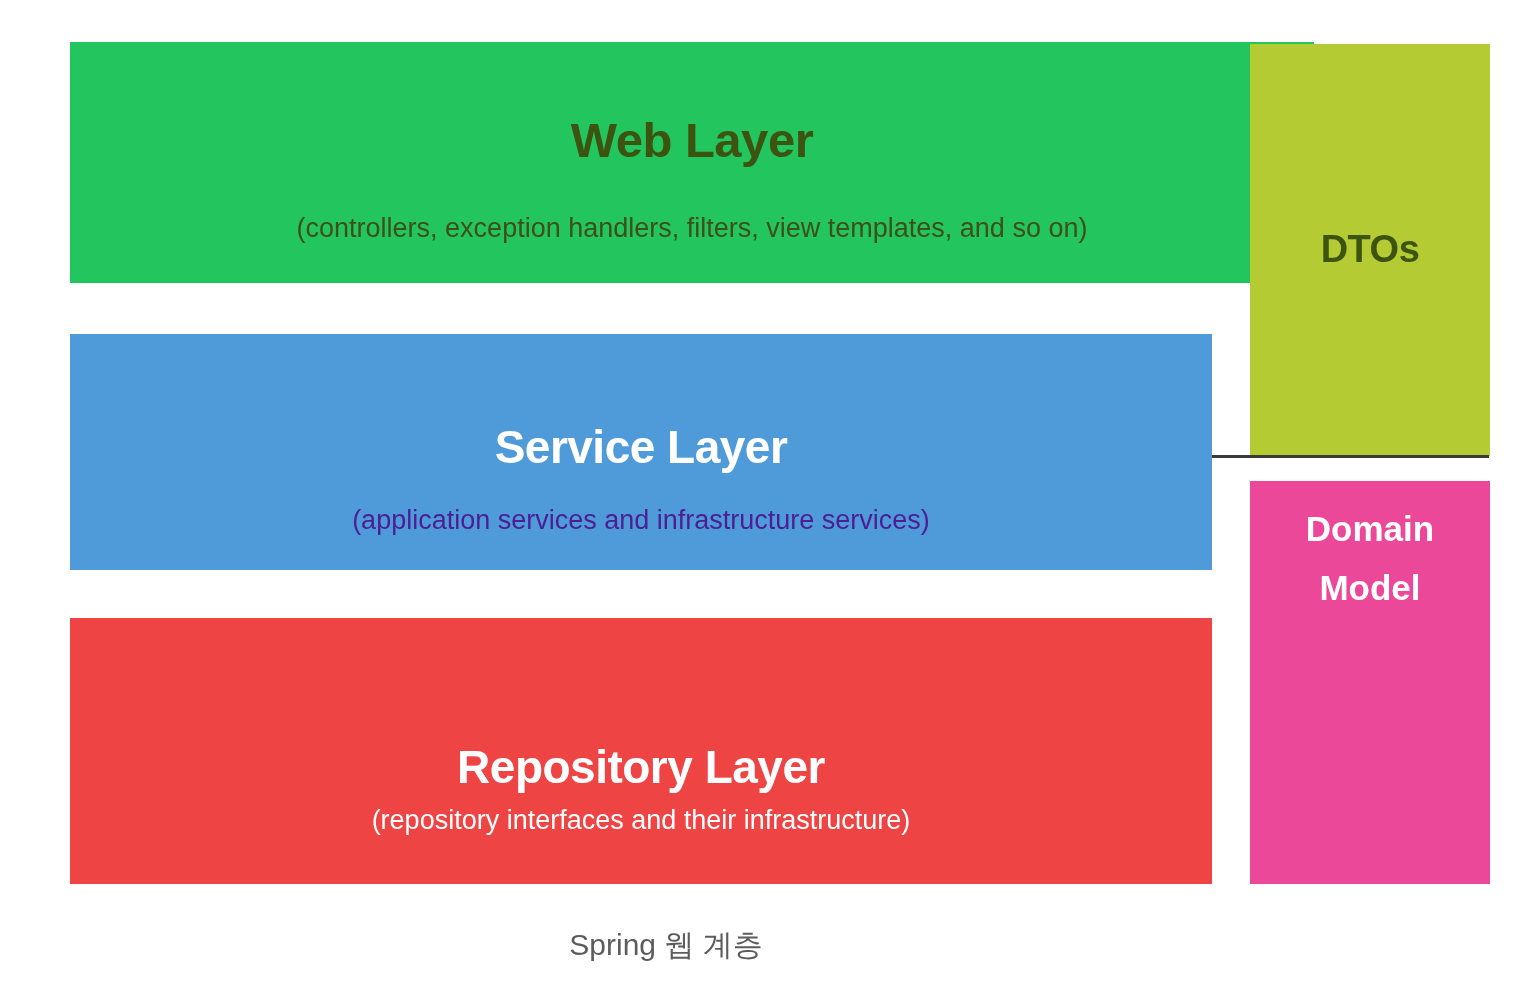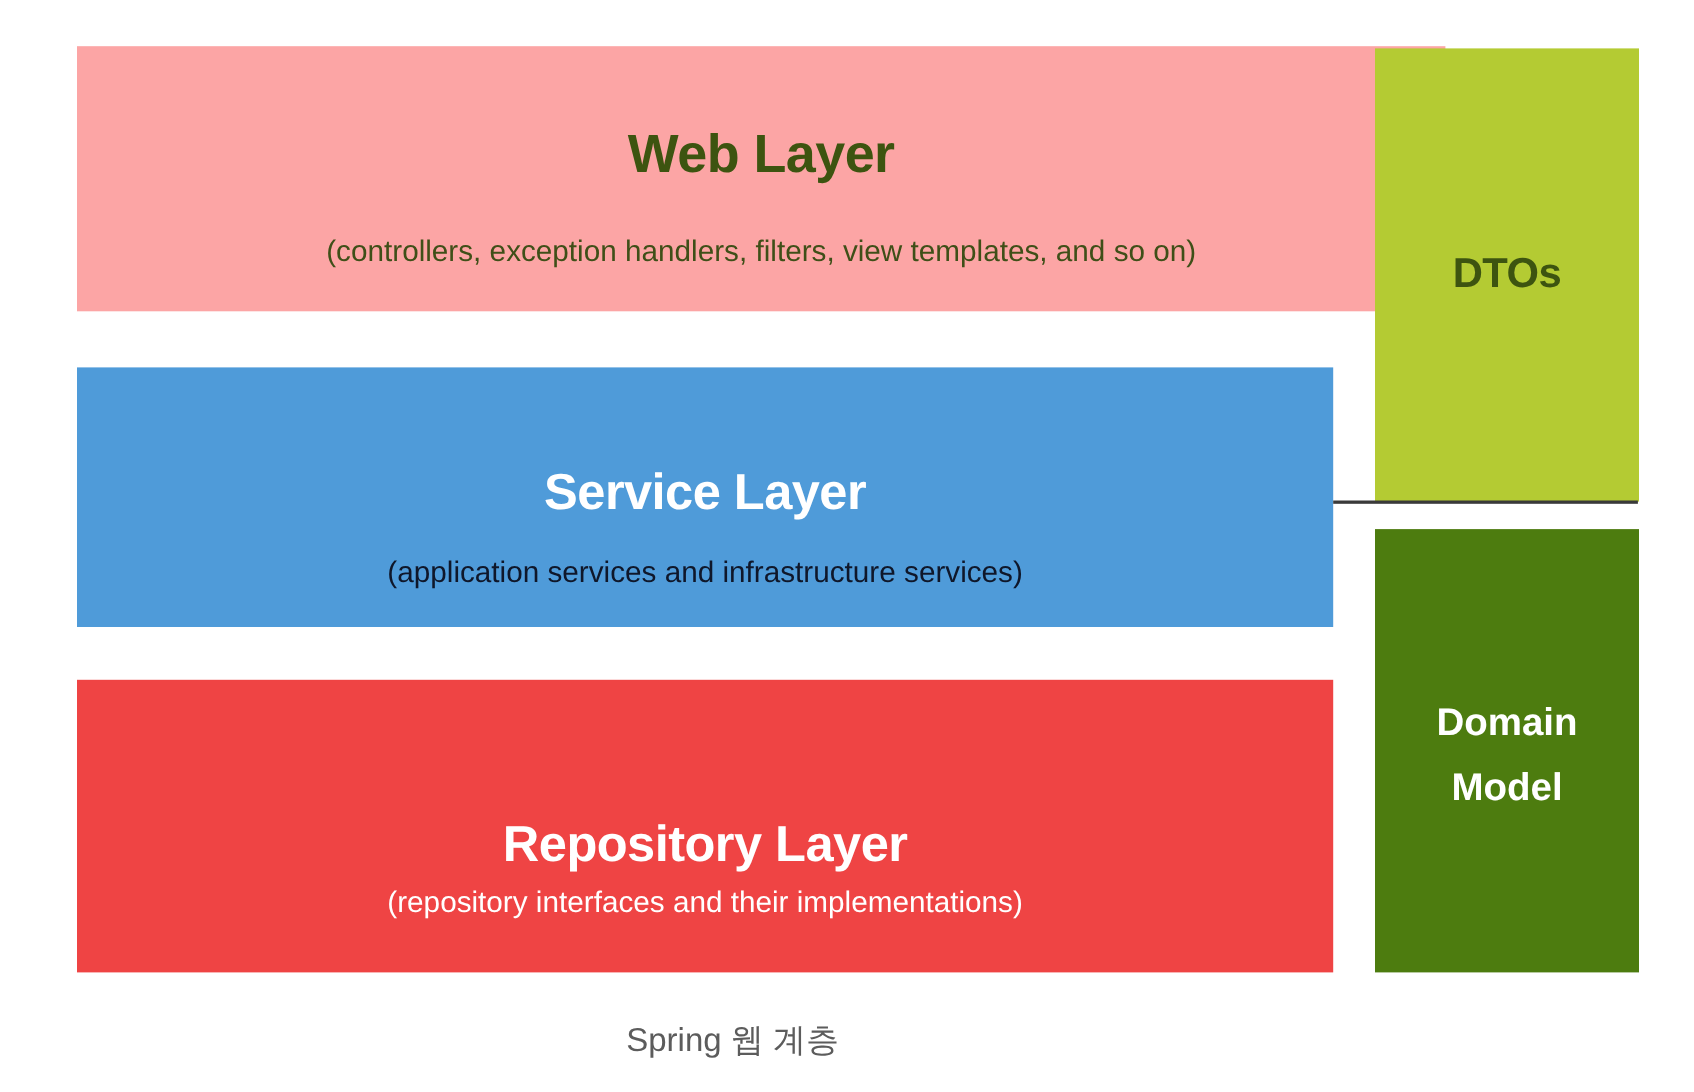--- a/index.html
+++ b/index.html
@@ -39,21 +39,21 @@
     font-weight: normal;
     line-height: 1.25;
   }
 
   
   #web-layer {
     left: 70px;
     top: 42px;
     width: 1244px;
     height: 241px;
-    background: #fca5a5;
+    background: #22c55e;
     padding-top: 34px;
   }
   #web-layer .box-title {
     color: #3d5410;
     font-size: 49px;
     margin-bottom: 44px;
   }
   #web-layer .box-subtitle {
     color: #3f4f18;
     font-size: 27px;
@@ -68,21 +68,21 @@
     background: #4f9bd9;
     padding-top: 56px;
     gap: 20px;
   }
   #service-layer .box-title {
     color: #ffffff;
     font-size: 46px;
     margin-bottom: 12px;
   }
   #service-layer .box-subtitle {
-    color: #0f172a;
+    color: #4c1d95;
     font-size: 27px;
   }
 
   
   #repository-layer {
     left: 70px;
     top: 618px;
     width: 1142px;
     height: 266px;
     background: #ef4444;
@@ -120,22 +120,22 @@
     height: 3px;
     background: #3a3a3a;
   }
 
   
   #domain-model-box {
     left: 1250px;
     top: 481px;
     width: 240px;
     height: 403px;
-    background: #4d7c0f;
-    justify-content: center;
+    background: #ec4899;
+    justify-content: flex-start;
     padding-top: 30px;
   }
   #domain-model-box .dm-line {
     color: #ffffff;
     font-size: 35px;
     font-weight: bold;
     line-height: 1.0;
     margin-bottom: 24px;
   }
   #domain-model-box .box-subtitle {
@@ -167,21 +167,21 @@
     <div class="box-subtitle">(controllers, exception handlers, filters, view templates, and so on)</div>
   </div>
 
   <div class="layer-box" id="service-layer">
     <div class="box-title">Service Layer</div>
     <div class="box-subtitle">(application services and infrastructure services)</div>
   </div>
 
   <div class="layer-box" id="repository-layer">
     <div class="box-title">Repository Layer</div>
-    <div class="box-subtitle">(repository interfaces and their implementations)</div>
+    <div class="box-subtitle">(repository interfaces and their infrastructure)</div>
   </div>
 
   <div class="layer-box" id="dtos-box">
     <div class="box-title">DTOs</div>
   </div>
 
   <div id="divider-line"></div>
 
   <div class="layer-box" id="domain-model-box">
     <div class="dm-line">Domain</div>

